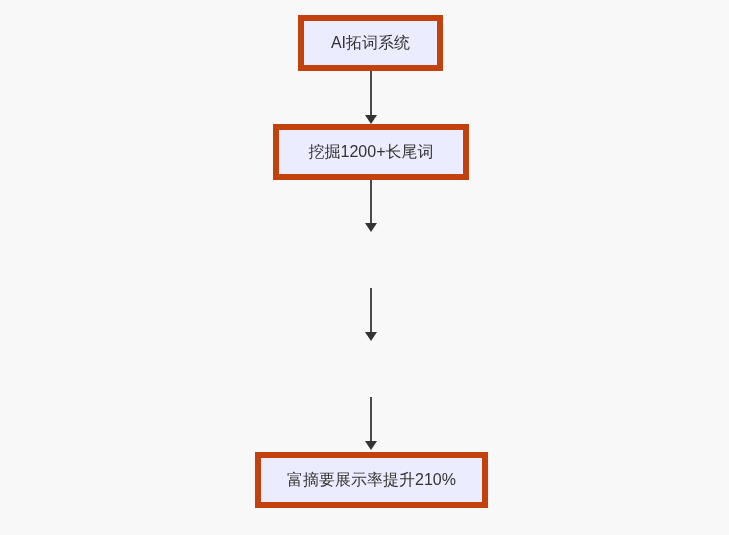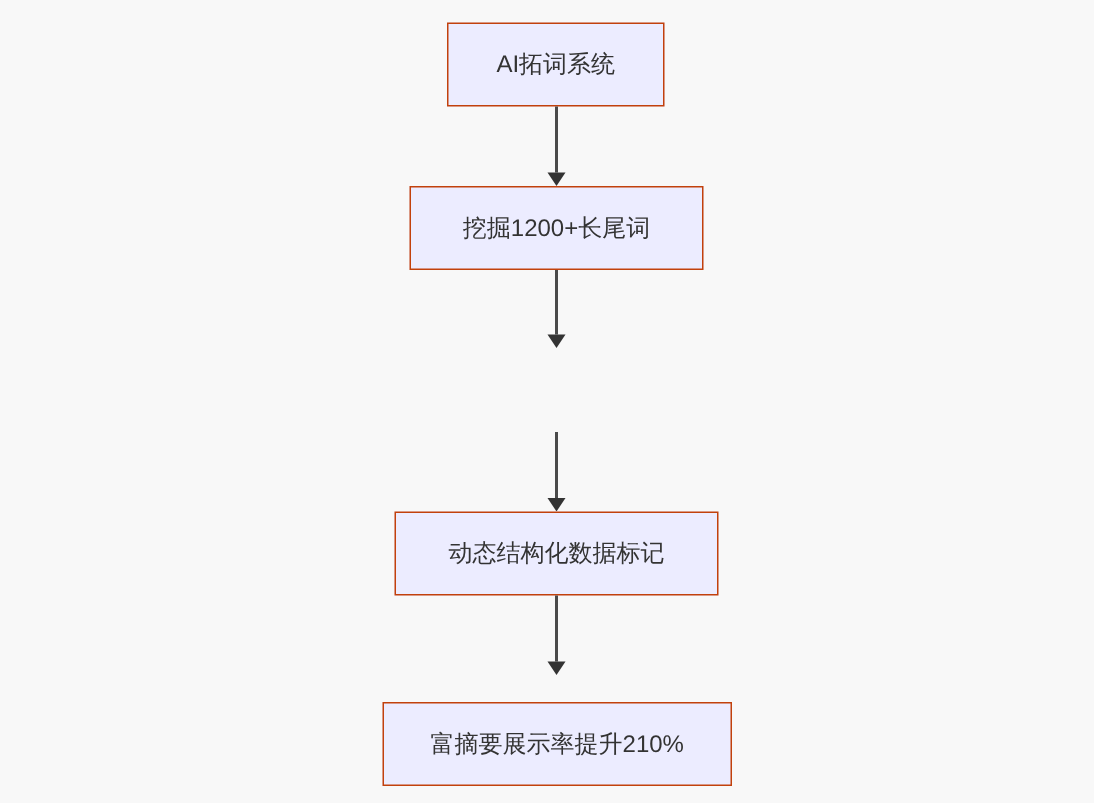--- a/index.html
+++ b/index.html
@@ -17,33 +17,33 @@
     position: relative;
     width: 729px;
     height: 535px;
     background: #f8f8f8;
   }
   .flow-node {
     position: absolute;
     box-sizing: border-box;
     height: 56px;
     background: #ECECFF;
-    border: 1px solid #c2410c;
+    border: 6px solid #c2410c;
     display: flex;
     align-items: center;
     justify-content: center;
     font-size: 16px;
     color: #333333;
     white-space: nowrap;
   }
   .node-1 { left: 298px; top: 15px;  width: 145px; }
   .node-2 { left: 273px; top: 124px; width: 196px; }
   .node-3 { left: 260px; top: 232px; width: 223px; }
   .node-4 { left: 263px; top: 341px; width: 216px; }
-  .node-5 { left: 255px; top: 468px; width: 233px; }
+  .node-5 { left: 255px; top: 452px; width: 233px; }
 
   .flow-arrow {
     position: absolute;
     left: 365px;
     width: 12px;
     display: flex;
     flex-direction: column;
     align-items: center;
   }
   .arrow-1 { top: 71px;  height: 53px; }
@@ -86,23 +86,20 @@
     <div class="arrow-line"></div>
     <div class="arrow-head"></div>
   </div>
 
 
   <div class="flow-arrow arrow-3">
     <div class="arrow-line"></div>
     <div class="arrow-head"></div>
   </div>
 
-  <div class="flow-node node-4">
-    <span>动态结构化数据标记</span>
-  </div>
 
   <div class="flow-arrow arrow-4">
     <div class="arrow-line"></div>
     <div class="arrow-head"></div>
   </div>
 
   <div class="flow-node node-5">
     <span>富摘要展示率提升210%</span>
   </div>
 

